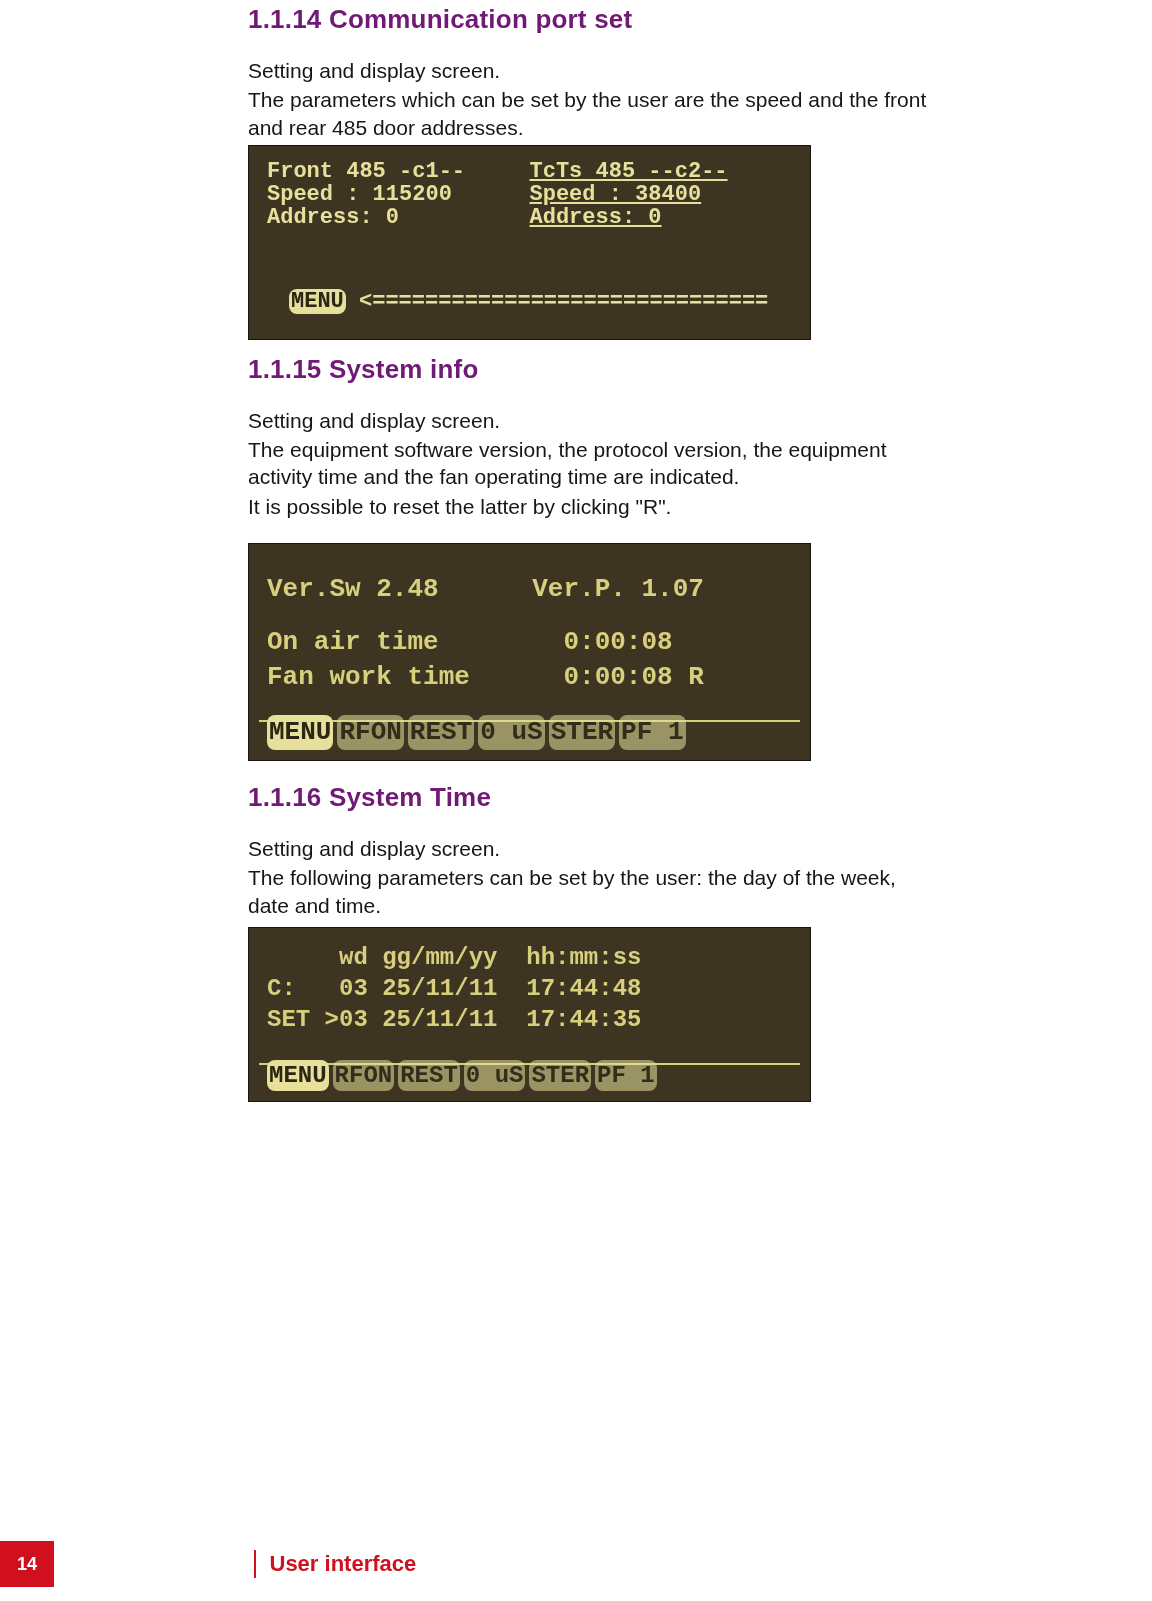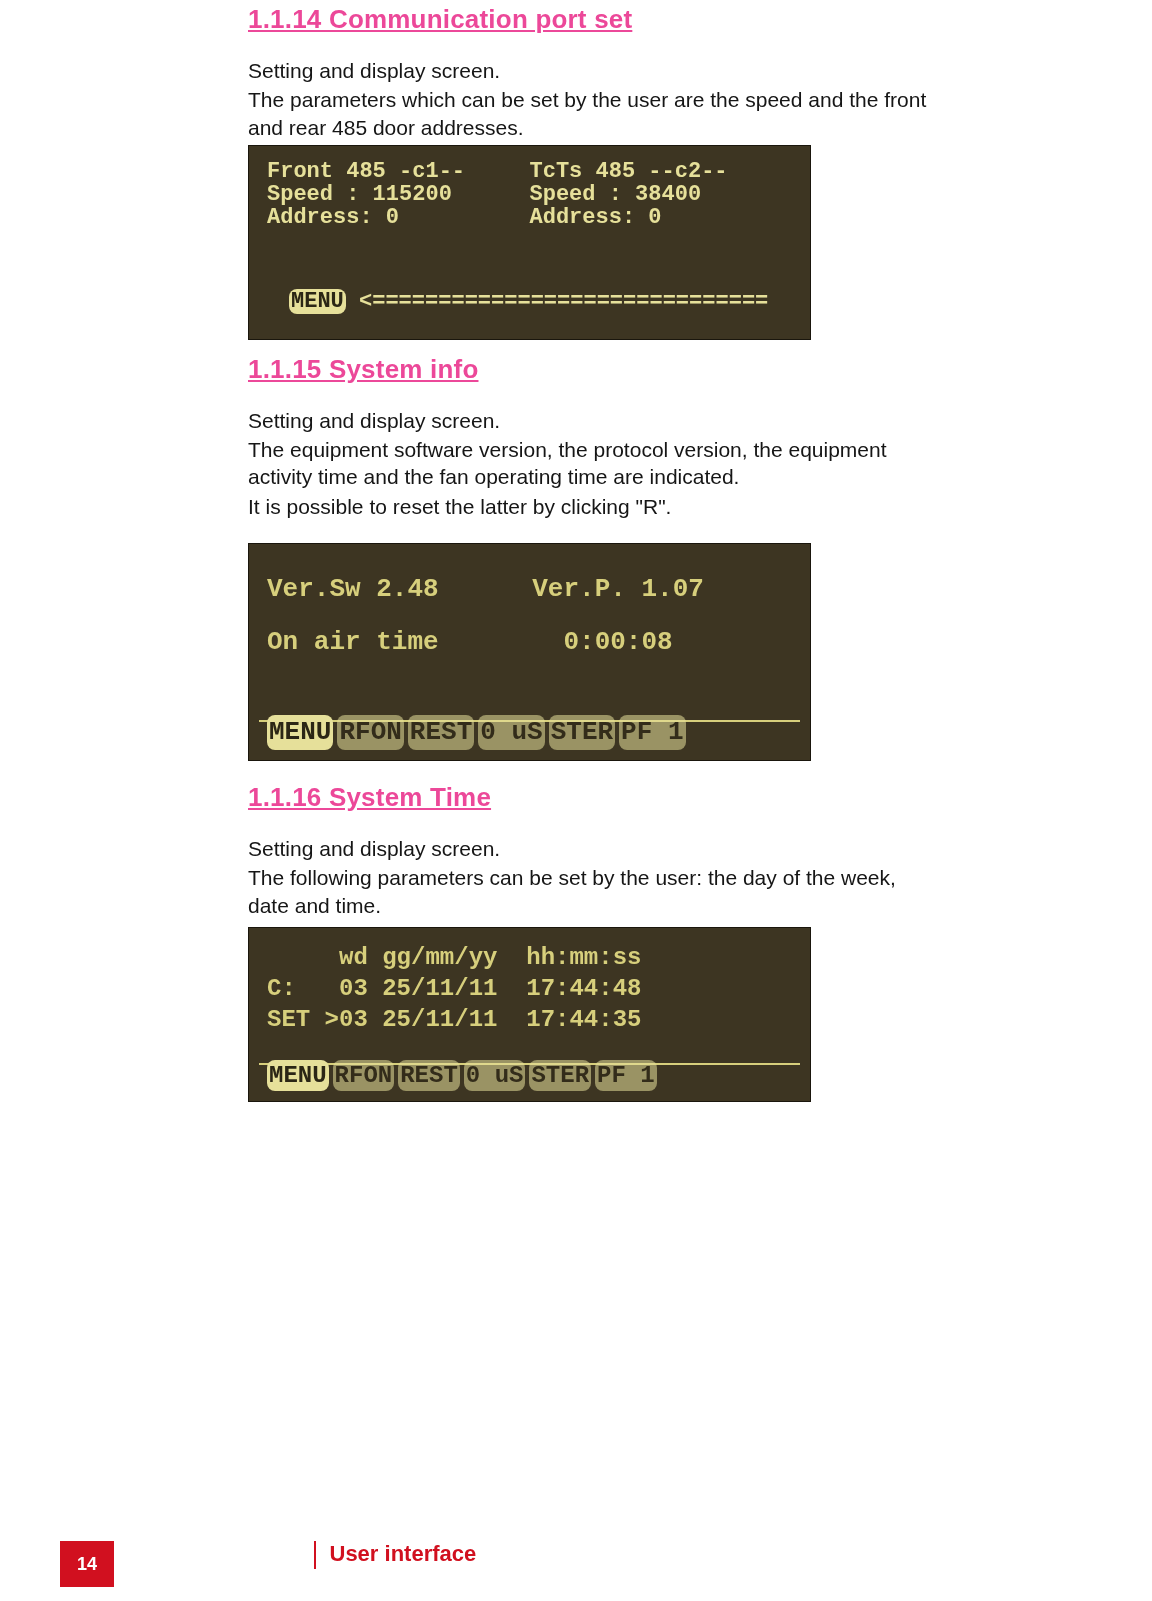--- a/index.html
+++ b/index.html
@@ -11,26 +11,25 @@
     height: 1601px;
     position: relative;
   }
   .content {
     position: absolute;
     left: 248px;
     top: 4px;
     width: 690px;
   }
   .section-heading {
-    color: #ec4899;
+    color: #701a75;
     font-size: 26px;
     font-weight: 600;
     margin: 0 0 22px 0;
     letter-spacing: 0.2px;
-    text-decoration: underline;
   }
   .body-text {
     color: #161616;
     font-size: 21px;
     line-height: 1.3;
     margin: 0 0 2px 0;
   }
   .body-block {
     margin-bottom: 4px;
   }
@@ -44,43 +43,43 @@
     font-family: "Courier New", monospace;
     color: #e6e09a;
     font-weight: bold;
     position: relative;
   }
   .lcd1 { height: 195px; font-size: 22px; line-height: 1.05; }
   .lcd2 { height: 218px; font-size: 26px; line-height: 1.35; color:#d7cf7c; }
   .lcd3 { height: 175px; font-size: 24px; line-height: 1.3; color:#d7cf7c; }
   .lcd .row { display:flex; }
   .lcd .col-left  { flex:1; }
-  .lcd .col-right { flex:1; }
+  .lcd .col-right { flex:1;text-decoration:underline; }
   .lcd .menu-row {
     position:absolute; left:18px; right:18px; bottom:10px;
     display:flex; align-items:center; gap:4px;
   }
   .inv { background:#e6e09a; color:#2b2615; padding:0 2px;border-radius:8px; }
   .dim { opacity:0.55; }
   .hr-yellow {
     position:absolute; left:10px; right:10px; bottom:38px;
     height:2px; background:#d7cf7c;
   }
   .lcd1 .menu-line {
     position:absolute; left:40px; bottom:26px; font-size:22px;
   }
   .lcd3 .hr-yellow { bottom:36px; }
 
   .footer {
     position: absolute;
-    left: 12px;
+    left: 0;
     top: 1541px;
     height: 46px;
     display: flex;
-    padding-left: 48px;
+    align-items: center;
   }
   .page-num-box {
     background: #d1101f;
     color: #fff;
     font-weight: 700;
     font-size: 18px;
     width: 54px;
     height: 46px;
     display:flex; align-items:center; justify-content:center;
   }
@@ -131,20 +130,21 @@
     <p class="body-text">Setting and display screen.</p>
     <p class="body-text">The equipment software version, the protocol version, the equipment activity time and the fan operating time are indicated.</p>
     <p class="body-text">It is possible to reset the latter by clicking "R".</p>
   </div>
 
   <div class="lcd lcd2" style="margin-top:23px;">
     <div style="height:14px;"></div>
     <div style="white-space:pre;">Ver.Sw 2.48      Ver.P. 1.07</div>
     <div style="height:18px;"></div>
     <div style="white-space:pre;">On air time        0:00:08</div>
+    <div style="white-space:pre;">Fan work time      0:00:08 R</div>
     <div class="hr-yellow"></div>
     <div class="menu-row">
       <span class="inv">MENU</span>
       <span class="inv dim">RFON</span>
       <span class="inv dim">REST</span>
       <span class="inv dim">0  uS</span>
       <span class="inv dim">STER</span>
       <span class="inv dim">PF  1</span>
     </div>
   </div>

